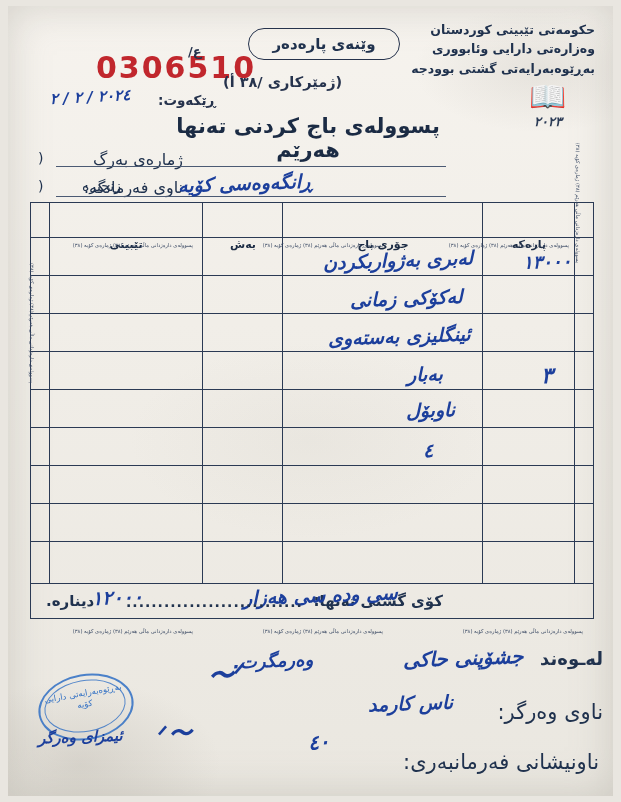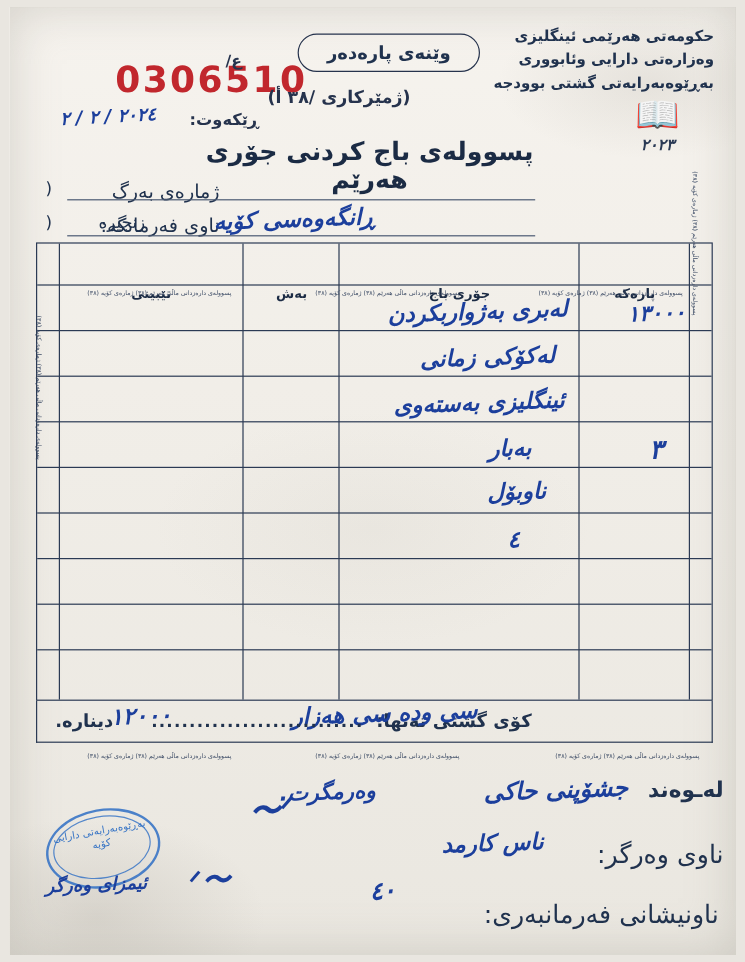--- a/index.html
+++ b/index.html
@@ -127,41 +127,41 @@
     position:absolute;color:#1c3f9c;font-size:20px;font-weight:700;font-style:italic;
     transform:rotate(-5deg);
   }
 </style>
 </head>
 <body>
 
 <div id="paper">
 
   <div id="hdr-right" class="rtl print">
-    <div>حكومەتى هەرێمى ئينگليزى</div>
+    <div>حكومەتى تێبينى كوردستان</div>
     <div>وەزارەتى دارايى وئابوورى</div>
     <div>بەڕێوەبەرايەتى گشتى بوودجە</div>
   </div>
 
   <div id="stamp-book">
     <div class="bk">📖</div>
     <div class="yr">٢٠٢٣</div>
   </div>
 
   <div id="copy-box" class="rtl print">
     <span>وێنەى پارەدەر</span>
   </div>
 
   <div id="serial" class="hand-red">0306510</div>
   <div id="ser-sup" class="print">/ع</div>
   <div id="form-no" class="rtl print">(ژمێركارى /٣٨ أ)</div>
   <div id="date-label" class="rtl print">ڕێكەوت:</div>
   <div id="date-val" class="hand">٢٠٢٤ / ٢ / ٢</div>
 
-  <div id="title" class="rtl">پسوولەى باج كردنى جۆرى هەرێم</div>
+  <div id="title" class="rtl">پسوولەى باج كردنى تەنها هەرێم</div>
 
   <div class="line-row rtl" style="right:430px;top:144px;">ژمارەى بەرگ</div>
   <div class="dots" style="left:48px;top:160px;width:390px;"></div>
   <div class="paren" style="left:30px;top:144px;">)</div>
 
   <div class="line-row rtl" style="right:430px;top:172px;">ناوى فەرمانگە:</div>
   <div class="dots" style="left:48px;top:190px;width:390px;"></div>
   <div class="paren" style="left:30px;top:172px;">)</div>
   <div class="line-row rtl" style="right:492px;top:172px;font-size:14px;">زنجيرە</div>
   <div class="hand rtl" style="position:absolute;right:300px;top:166px;font-size:19px;">ڕانگەوەسى كۆيە</div>

